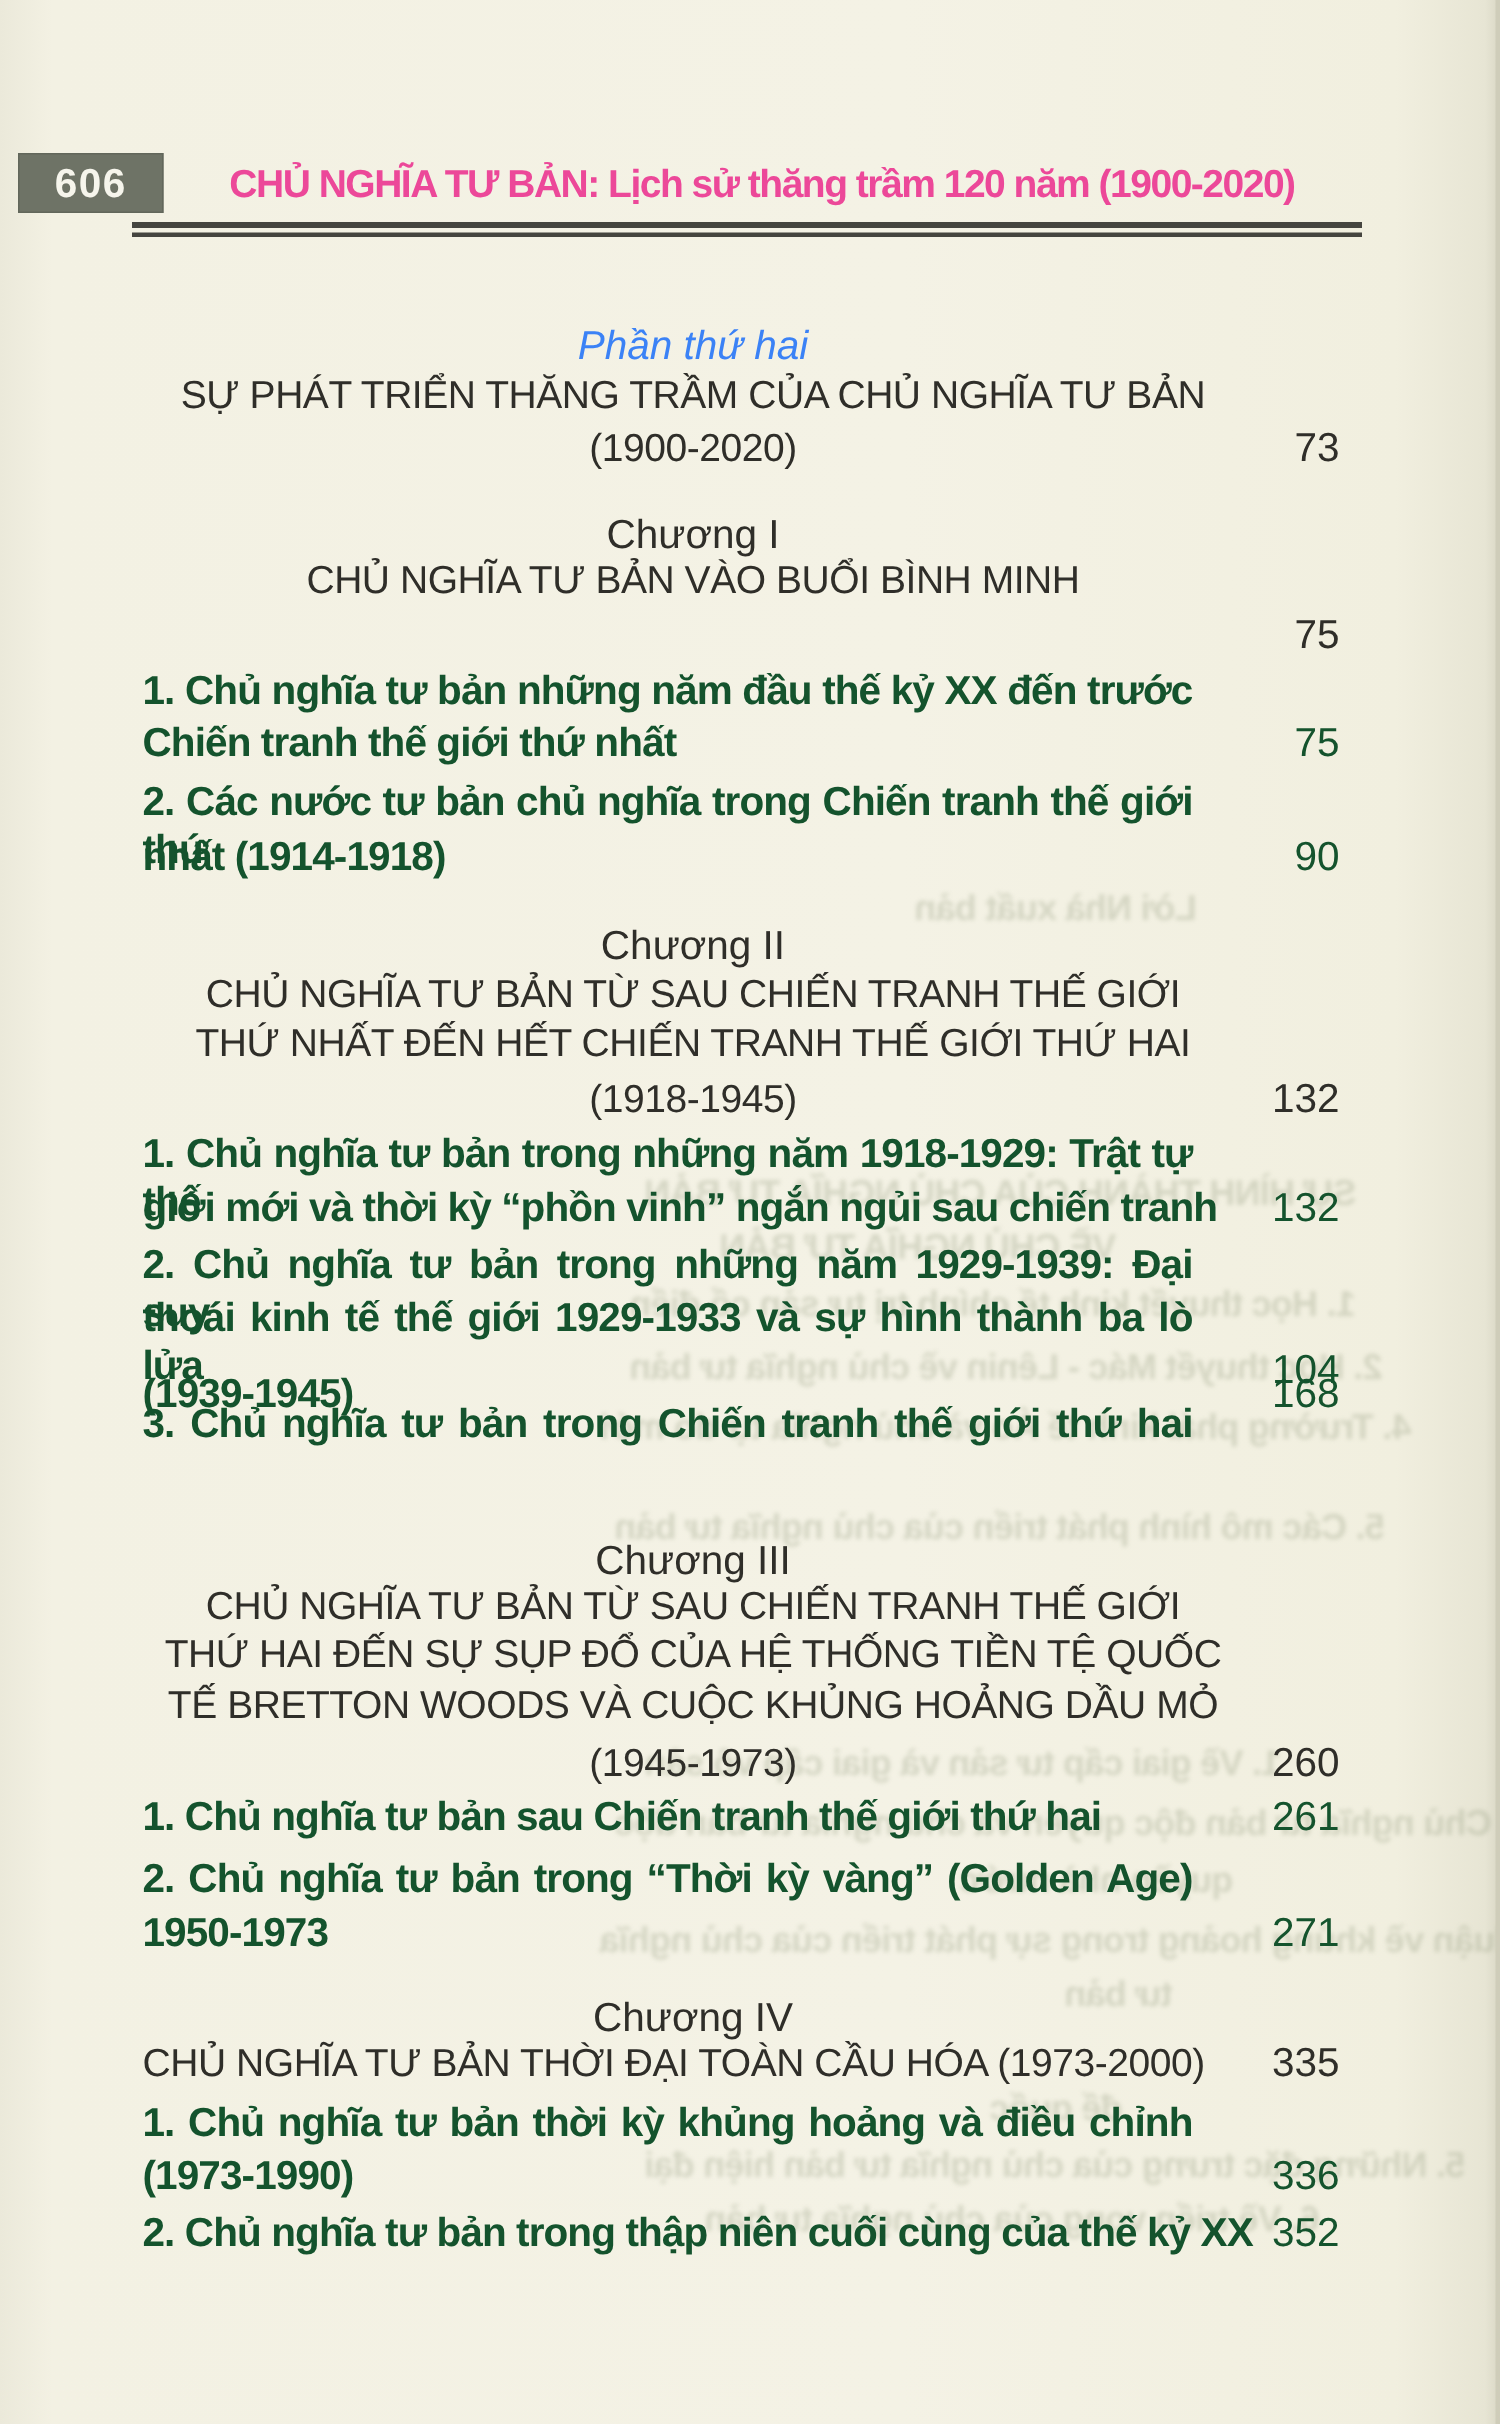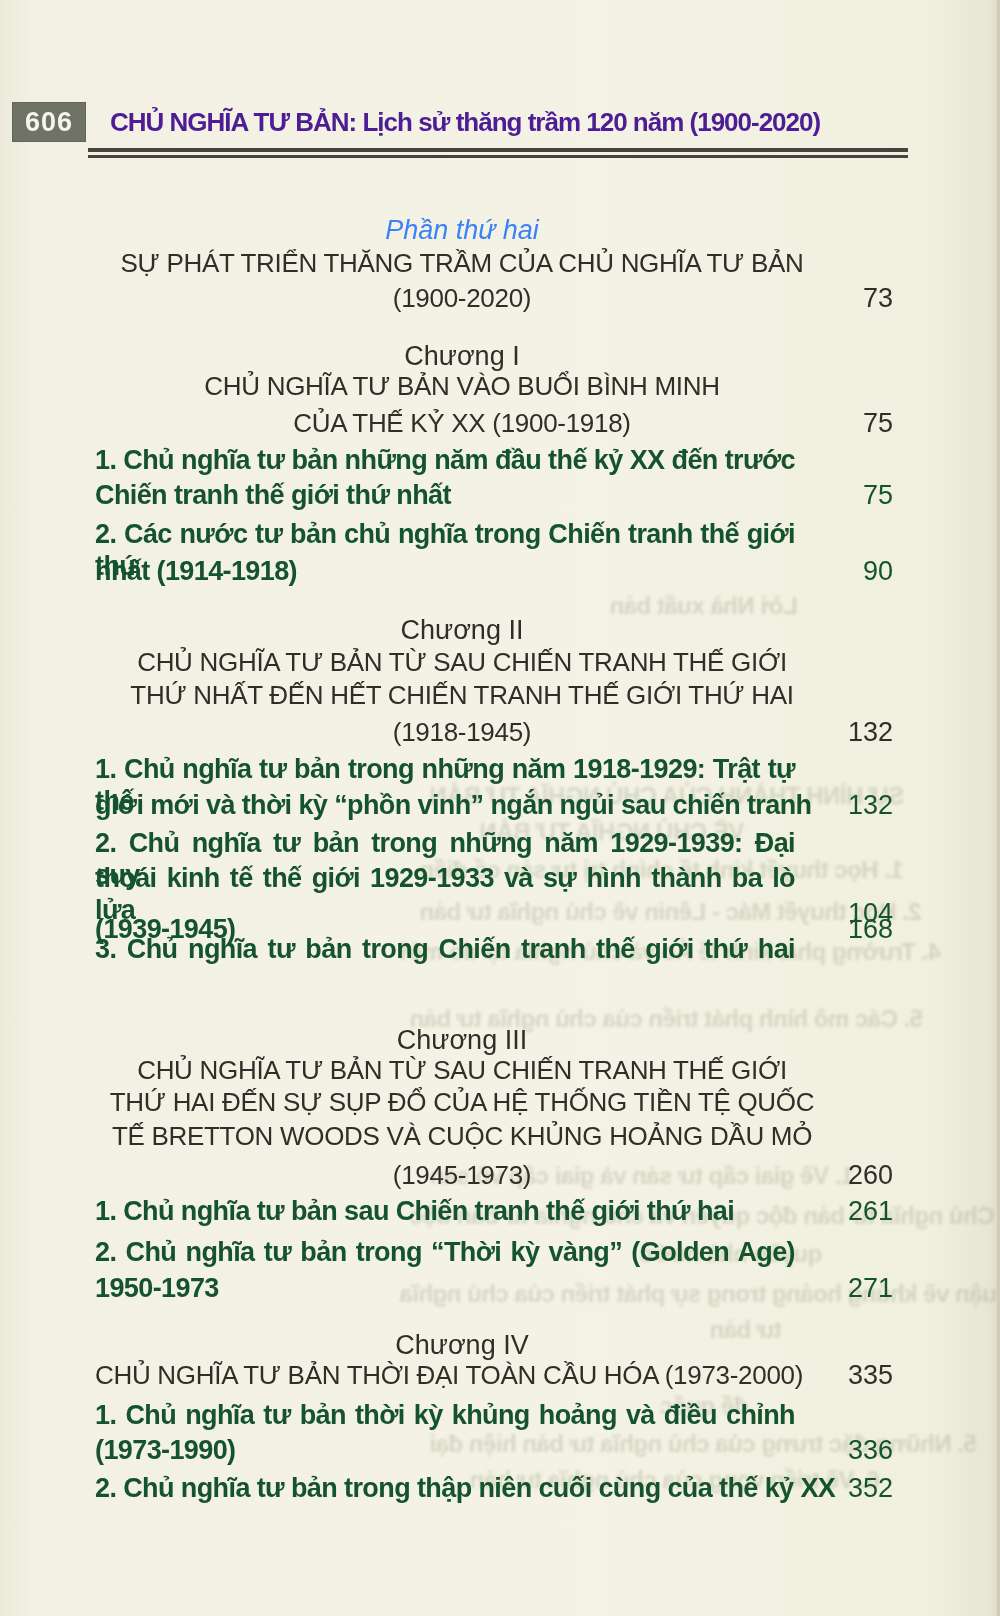--- a/index.html
+++ b/index.html
@@ -4,28 +4,28 @@
 <style>
   html,body{margin:0;padding:0;}
   body{
     width:1000px;height:1616px;position:relative;overflow:hidden;
     background:linear-gradient(90deg,#ebe9da 0px,#f3f1e3 35px,#f4f2e5 600px,#f1efdf 930px,#e7e5d4 990px,#d9d7c5 1000px);
     font-family:"Liberation Sans",sans-serif;color:#2e2d28;
   }
   .sheet{position:absolute;inset:0;}
   
   .badge{
-    position:absolute;left:12px;top:102px;width:74px;height:40px;
+    position:absolute;left:12px;top:102px;width:97px;height:40px;
     background:#6e7366;color:#f6f5ec;font-weight:bold;font-size:27px;
     display:flex;align-items:center;justify-content:center;letter-spacing:1px;
     box-shadow:0 0 0 1px #62675b inset;
   }
   .running-title{
-    position:absolute;top:107px;left:110px;right:94px;text-align:left;
-    font-weight:bold;font-size:26px;letter-spacing:-1px;white-space:nowrap;color:#4c1d95;
+    position:absolute;top:107px;left:110px;right:94px;text-align:center;
+    font-weight:bold;font-size:26px;letter-spacing:-1px;white-space:nowrap;color:#ec4899;
   }
   .rule{
     position:absolute;left:88px;right:92px;top:148px;height:3px;
     border-top:4px solid #45453f;border-bottom:3px solid #45453f;
   }
   
   .toc{position:absolute;left:95px;top:0;width:798px;}
   .line{position:absolute;left:0;width:798px;height:36px;line-height:32px;box-sizing:border-box;}
   .pg{position:absolute;right:0;top:0;font-weight:normal;font-style:normal;font-size:27px;letter-spacing:0;line-height:32px;}
   .c{text-align:center;padding-right:64px;}
@@ -67,21 +67,21 @@
   <div class="running-title">CHỦ NGHĨA TƯ BẢN: Lịch sử thăng trầm 120 năm (1900-2020)</div>
   <div class="rule"></div>
 
   <main class="toc">
     <div class="line c it" style="top:214px">Phần thứ hai</div>
     <div class="line c caps" style="top:247px">SỰ PHÁT TRIỂN THĂNG TRẦM CỦA CHỦ NGHĨA TƯ BẢN</div>
     <div class="line c caps" style="top:282px"><span>(1900-2020)</span><span class="pg">73</span></div>
 
     <div class="line c chap" style="top:340px">Chương I</div>
     <div class="line c caps" style="top:370px">CHỦ NGHĨA TƯ BẢN VÀO BUỔI BÌNH MINH</div>
-    <div class="line c caps" style="top:407px"><span>CỦA THẾ KỶ XX (1900-1918)</span><span class="pg">75</span></div>
+    <div class="line c caps" style="top:407px"><span class="pg">75</span></div>
     <div class="line item stretch" style="top:444px">1. Chủ nghĩa tư bản những năm đầu thế kỷ XX đến trước</div>
     <div class="line item" style="top:479px"><span>Chiến tranh thế giới thứ nhất</span><span class="pg">75</span></div>
     <div class="line item stretch" style="top:518px">2. Các nước tư bản chủ nghĩa trong Chiến tranh thế giới thứ</div>
     <div class="line item" style="top:555px"><span>nhất (1914-1918)</span><span class="pg">90</span></div>
 
     <div class="line c chap" style="top:614px">Chương II</div>
     <div class="line c caps" style="top:646px">CHỦ NGHĨA TƯ BẢN TỪ SAU CHIẾN TRANH THẾ GIỚI</div>
     <div class="line c caps" style="top:679px">THỨ NHẤT ĐẾN HẾT CHIẾN TRANH THẾ GIỚI THỨ HAI</div>
     <div class="line c caps" style="top:716px"><span>(1918-1945)</span><span class="pg">132</span></div>
     <div class="line item stretch" style="top:753px">1. Chủ nghĩa tư bản trong những năm 1918-1929: Trật tự thế</div>

